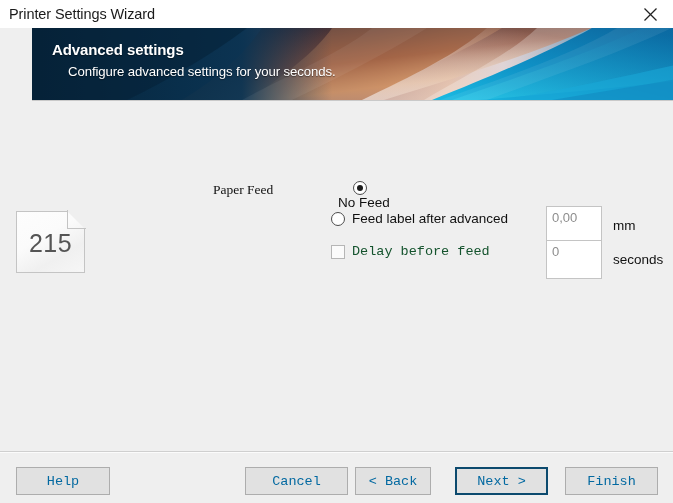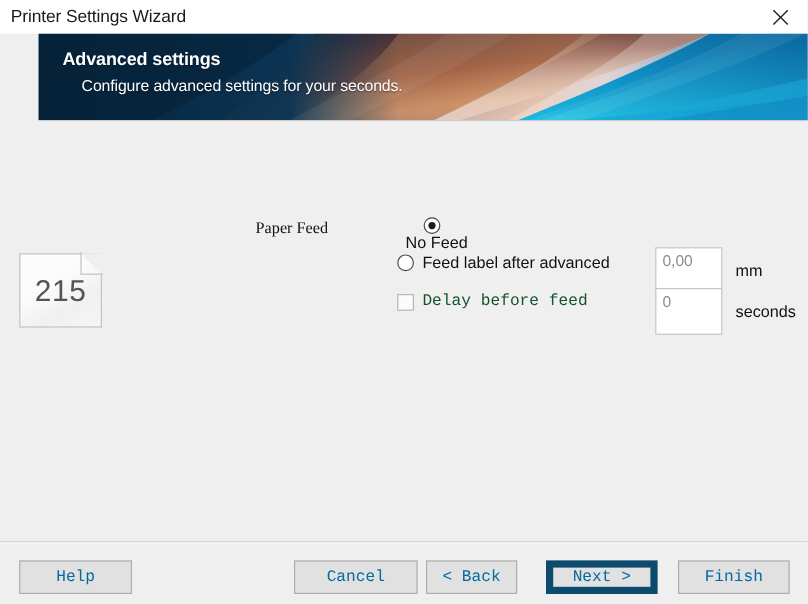--- a/index.html
+++ b/index.html
@@ -218,21 +218,21 @@
     font-family: Liberation Mono, monospace;
     font-size: 13.5px;
     color: #0369a1;
     display: flex;
     align-items: center;
     justify-content: center;
     cursor: pointer;
     white-space: nowrap;
   }
   .btn.focus {
-    border: 6px solid #0c4a6e;
+    border: 2px solid #0c4a6e;
   }
 </style>
 </head>
 <body>
 
 <div class="titlebar">
   <div class="titlebar-title">Printer Settings Wizard</div>
   <div class="close-btn">
     <span>
       <svg width="13" height="13" viewBox="0 0 13 13">

